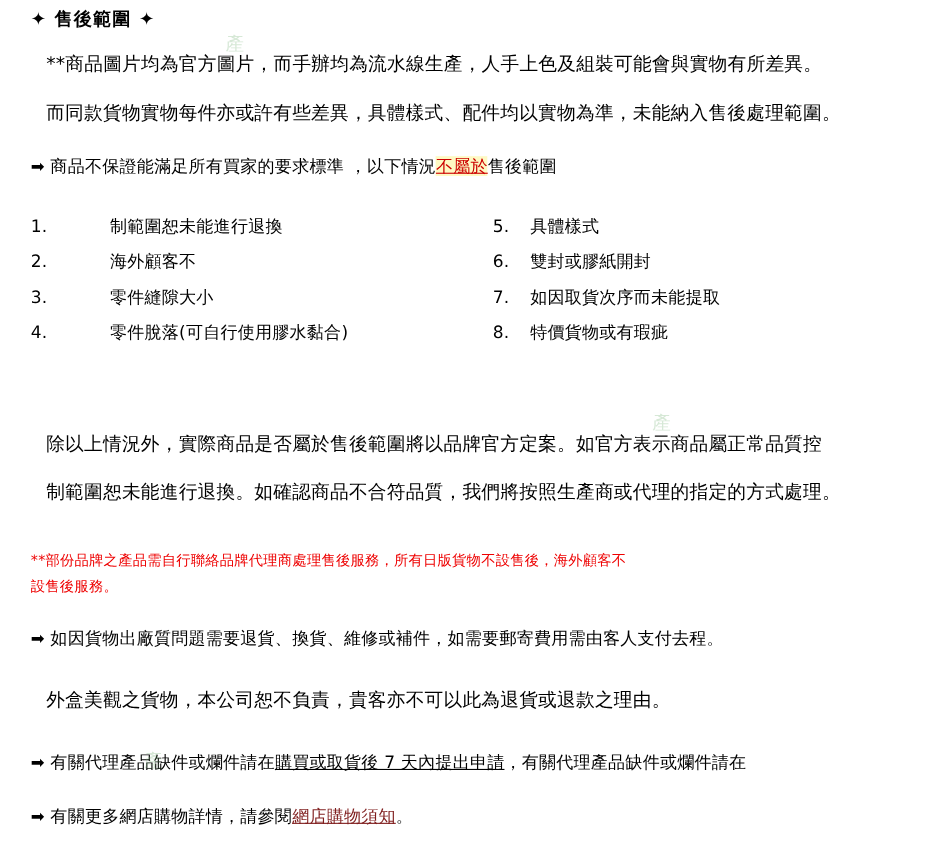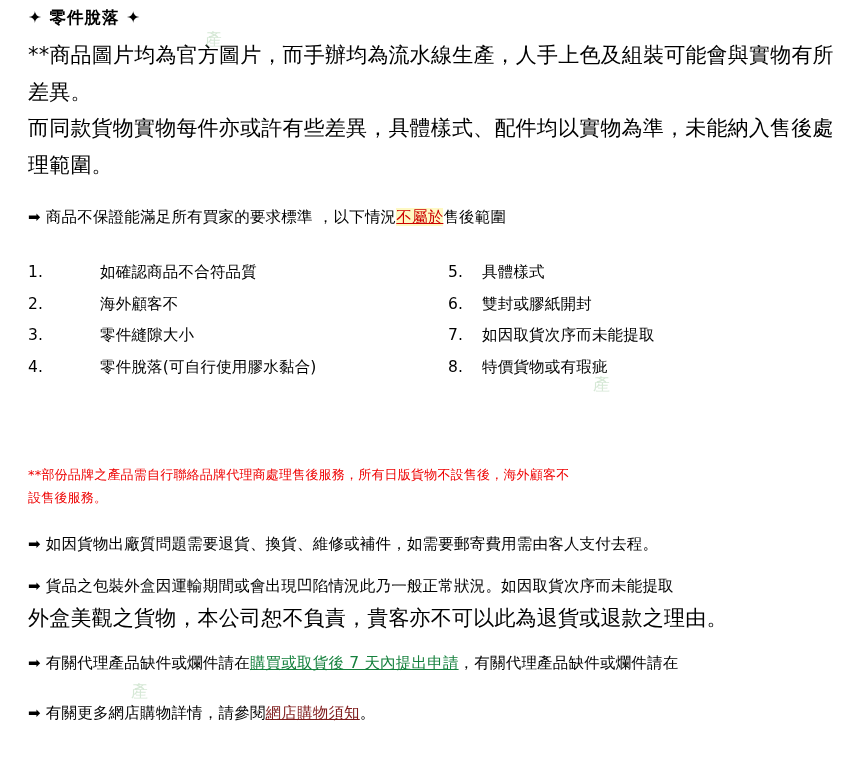--- a/index.html
+++ b/index.html
@@ -22,23 +22,23 @@
     box-sizing: border-box;
   }
   .heading {
     font-size: 16.5px;
     font-weight: bold;
     letter-spacing: 1px;
     margin: 0 0 6px 0;
     line-height: 1.5;
   }
   p.para {
-    font-size: 21px;
-    line-height: 1.75;
-    margin: 0;
+    font-size: 17px;
+    line-height: 1.75;
+    margin: 14px;
     letter-spacing: 0.2px;
   }
   .intro {
     margin-bottom: 20px;
   }
   .arrow-line {
     font-size: 15.5px;
     line-height: 1.75;
     margin: 0;
     letter-spacing: 0.2px;
@@ -46,21 +46,21 @@
   .arrow {
     font-size: 15px;
     padding-right: 5px;
   }
   .hl {
     background: #fef9c3;
     color: #cc0000;
     text-decoration: underline;
   }
   .redu {
-    color: #15803d;
+    color: #000000;
     text-decoration: underline;
   }
   .link {
     color: #7f1d1d;
     text-decoration: underline;
   }
   .list-wrap {
     margin-top: 26px;
     display: flex;
     gap: 0;
@@ -119,36 +119,36 @@
 </style>
 </head>
 <body>
 
 <div class="page">
 
   <div class="wm" style="left:205px; top:28px;">產</div>
   <div class="wm" style="left:593px; top:373px;">產</div>
   <div class="wm" style="left:131px; top:680px;">產</div>
 
-  <h1 class="heading">✦ 零件脫落 ✦</h1>
+  <h1 class="heading">✦ 售後範圍 ✦</h1>
 
   <div class="intro">
     <p class="para">**商品圖片均為官方圖片，而手辦均為流水線生產，人手上色及組裝可能會與實物有所差異。</p>
     <p class="para">而同款貨物實物每件亦或許有些差異，具體樣式、配件均以實物為準，未能納入售後處理範圍。</p>
   </div>
 
   <p class="arrow-line">
     <span class="arrow">➡</span><span>商品不保證能滿足所有買家的要求標準 ，以下情況</span><span class="hl">不屬於</span><span>售後範圍</span>
   </p>
 
   <div class="list-wrap">
     <div class="col">
       <div class="li">
         <span class="num">1.</span>
-        <span class="txt">如確認商品不合符品質</span>
+        <span class="txt">制範圍恕未能進行退換</span>
       </div>
       <div class="li">
         <span class="num">2.</span>
         <span class="txt">海外顧客不</span>
       </div>
       <div class="li">
         <span class="num">3.</span>
         <span class="txt">零件縫隙大小</span>
       </div>
       <div class="li">
@@ -171,40 +171,41 @@
       </div>
       <div class="li">
         <span class="num">8.</span>
         <span class="txt">特價貨物或有瑕疵</span>
       </div>
     </div>
   </div>
 
   <div class="spacer-lg"></div>
 
+  <div class="block">
+    <p class="para">除以上情況外，實際商品是否屬於售後範圍將以品牌官方定案。如官方表示商品屬正常品質控</p>
+    <p class="para">制範圍恕未能進行退換。如確認商品不合符品質，我們將按照生產商或代理的指定的方式處理。</p>
+  </div>
 
   <div class="spacer-md"></div>
 
   <div class="block">
     <p class="note-red">**部份品牌之產品需自行聯絡品牌代理商處理售後服務，所有日版貨物不設售後，海外顧客不</p>
     <p class="note-red">設售後服務。</p>
   </div>
 
   <div class="spacer-md"></div>
 
   <p class="arrow-line">
     <span class="arrow">➡</span><span>如因貨物出廠質問題需要退貨、換貨、維修或補件，如需要郵寄費用需由客人支付去程。</span>
   </p>
 
   <div class="spacer-sm"></div>
 
   <div class="hang">
-    <p class="arrow-line">
-      <span class="arrow">➡</span><span>貨品之包裝外盒因運輸期間或會出現凹陷情況此乃一般正常狀況。如因取貨次序而未能提取</span>
-    </p>
     <p class="para">外盒美觀之貨物，本公司恕不負責，貴客亦不可以此為退貨或退款之理由。</p>
   </div>
 
   <div class="spacer-sm"></div>
 
   <div class="hang">
     <p class="arrow-line">
       <span class="arrow">➡</span><span>有關代理產品缺件或爛件請在</span><span class="redu">購買或取貨後 7 天內提出申請</span><span>，有關代理產品缺件或爛件請在</span>
     </p>
   </div>

